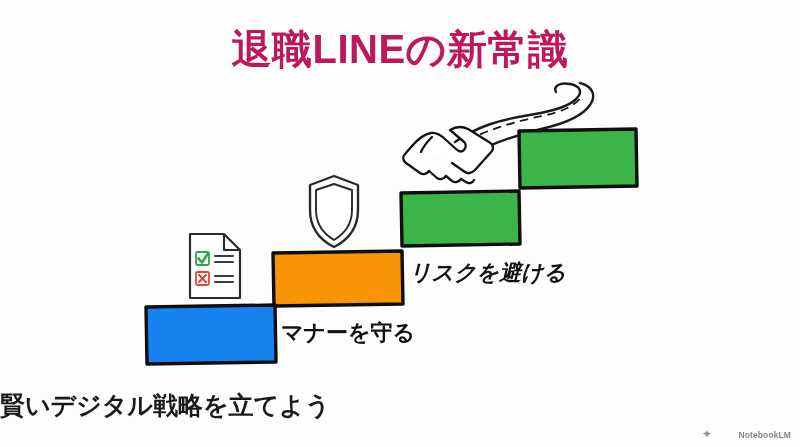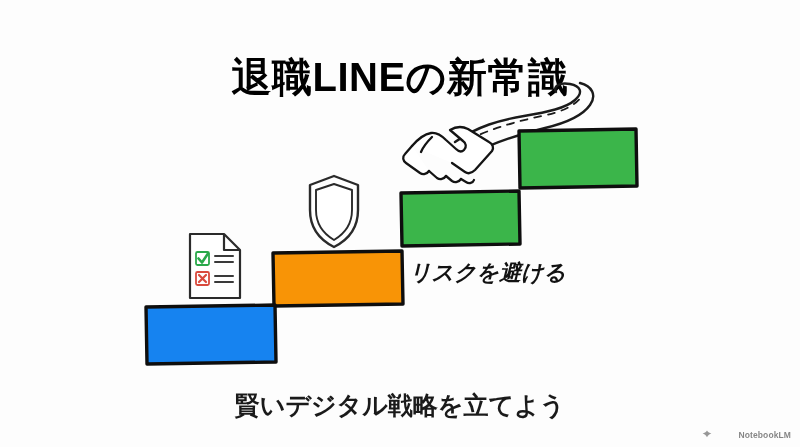--- a/index.html
+++ b/index.html
@@ -22,30 +22,29 @@
   }
   #title {
     position: absolute;
     left: 0;
     top: 22px;
     width: 800px;
     text-align: center;
     font-size: 40px;
     font-weight: 700;
     letter-spacing: 0.5px;
-    color: #000000;
+    color: #be185d;
     white-space: nowrap;
-    margin-top: 28px;
   }
   #caption {
     position: absolute;
     left: 0;
     top: 389px;
     width: 800px;
-    text-align: center;
+    text-align: left;
     font-size: 25px;
     font-weight: 700;
     color: #1a1a1a;
     white-space: nowrap;
   }
   .step-label {
     position: absolute;
     font-size: 22px;
     font-weight: 700;
     color: #121212;
@@ -135,20 +134,21 @@
 
     <path d="M519 131 L 636 129 L 637 186 L 520 188 Z" fill="#3bb54a" stroke="#0e0e0e" stroke-width="3.4" stroke-linejoin="round"></path>
 
     <path d="M401 193 L 519 191 L 520 244 L 402 246 Z" fill="#3bb54a" stroke="#0e0e0e" stroke-width="3.4" stroke-linejoin="round"></path>
 
     <path d="M273 253 L 402 251 L 403 304 L 274 306 Z" fill="#f89406" stroke="#0e0e0e" stroke-width="3.4" stroke-linejoin="round"></path>
 
     <path d="M146 307 L 275 305 L 276 362 L 147 364 Z" fill="#1683f0" stroke="#0e0e0e" stroke-width="3.4" stroke-linejoin="round"></path>
   </svg>
 
+  <div class="step-label" id="label-1">マナーを守る</div>
   <div class="step-label" id="label-2">リスクを避ける</div>
 
   <div id="caption">賢いデジタル戦略を立てよう</div>
 
   <div id="watermark">
     <svg width="10" height="10" viewBox="0 0 10 10">
       <path d="M5 0.6 C 6.1 2.4, 7.6 3.1, 9.4 3.6 C 7.6 4.1, 6.1 5.3, 5 7.2
                C 3.9 5.3, 2.4 4.1, 0.6 3.6 C 2.4 3.1, 3.9 2.4, 5 0.6 Z" fill="#5a5a5a"></path>
     </svg>
     <span class="wm-text">NotebookLM</span>

